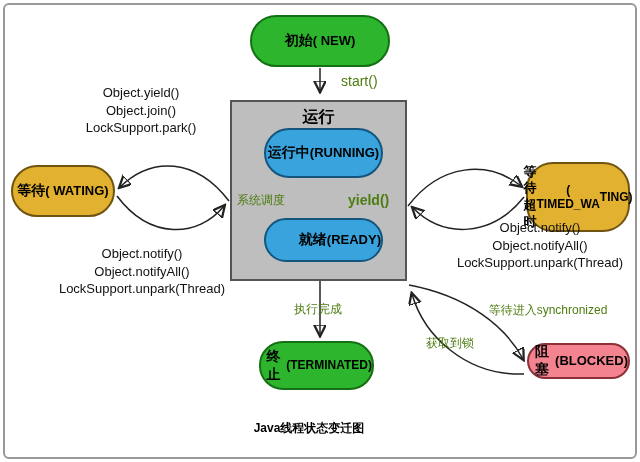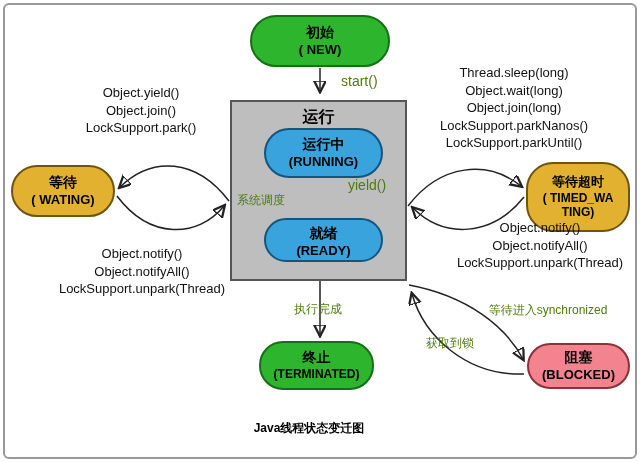--- a/index.html
+++ b/index.html
@@ -6,21 +6,21 @@
     --green:#2db52d; --blue:#38a3dc; --yellow:#e2b12f; --pink:#f2838f;
     --gray:#bebebe; --line:#222222; --frame:#999999;
   }
   *{box-sizing:border-box; margin:0; padding:0;}
   body{background:#fff; font-family:"Liberation Sans","DejaVu Sans",sans-serif;}
   .stage{position:relative; width:640px; height:462px; background:#fff; overflow:hidden;}
   .frame{position:absolute; inset:3px; border:2px solid var(--frame); border-radius:6px; pointer-events:none;}
   svg.wires{position:absolute; left:0; top:0; width:640px; height:462px;}
   svg.wires path{fill:none; stroke:var(--line); stroke-width:1.5;}
 
-  .state{position:absolute; display:flex; flex-direction:column; align-items:center;
+  .state{position:absolute; display:flex; flex-direction:row; align-items:center;
          justify-content:center; font-weight:bold; color:#000; text-align:center;
          border:2px solid #333; line-height:1.28;}
   .state .zh{font-size:14px;}
   .state .en{font-size:13px;}
   .green{background:var(--green); border-color:#147014;}
   .blue{background:var(--blue); border-color:#14557e;}
   .yellow{background:var(--yellow); border-color:#6e5410;}
   .pinkbg{background:var(--pink); border-color:#8e3038;}
 
   .node-new{left:250px; top:15px; width:140px; height:52px; border-radius:26px;}
@@ -29,21 +29,21 @@
   .run-box .run-title{position:absolute; top:5px; left:0; width:100%; text-align:center;
            font-weight:bold; font-size:16px;}
   .node-running{left:264px; top:128px; width:119px; height:50px; border-radius:25px;}
   .node-ready{left:264px; top:218px; width:119px; height:44px; border-radius:25px;justify-content:flex-end;}
   .node-waiting{left:11px; top:165px; width:104px; height:52px; border-radius:26px;}
   .node-timed{left:526px; top:162px; width:104px; height:70px; border-radius:27px;text-align:center;}
   .node-timed .zh{font-size:13px;}
   .node-timed .en{font-size:12px; line-height:1.2;}
   .node-terminated{left:259px; top:341px; width:115px; height:49px; border-radius:24px;}
   .node-terminated .en{font-size:12px;}
-  .node-blocked{left:527px; top:343px; width:103px; height:46px; border-radius:23px;}
+  .node-blocked{left:527px; top:343px; width:103px; height:36px; border-radius:23px;}
 
   .lbl{position:absolute; color:#4d7c0f; font-size:14px; white-space:nowrap;}
   .mlbl{position:absolute; color:#111; font-size:13px; line-height:17.5px;
         text-align:center; transform:translateX(-50%); white-space:nowrap;}
   .cjk{font-size:12px;}
   .title{position:absolute; left:309px; top:420px; transform:translateX(-50%);
          font-weight:bold; font-size:12px; color:#000; white-space:nowrap;}
 </style>
 </head>
 <body>
@@ -104,45 +104,38 @@
     <span class="zh">终止</span>
     <span class="en">(TERMINATED)</span>
   </div>
 
   <div class="state pinkbg node-blocked">
     <span class="zh">阻塞</span>
     <span class="en">(BLOCKED)</span>
   </div>
 
   <div class="lbl" style="left:341px; top:73px;">start()</div>
-  <div class="lbl" style="left:348px; top:177px;">yield()</div>
+  <div class="lbl" style="left:348px; top:192px;font-weight:bold;">yield()</div>
   <div class="lbl cjk" style="left:237px; top:192px;">系统调度</div>
   <div class="lbl cjk" style="left:318px; top:301px; transform:translateX(-50%);">执行完成</div>
   <div class="lbl cjk" style="left:548px; top:302px; transform:translateX(-50%);">等待进入synchronized</div>
   <div class="lbl cjk" style="left:450px; top:335px; transform:translateX(-50%);">获取到锁</div>
 
   <div class="mlbl" style="left:141px; top:84px;">
     <div>Object.yield()</div>
     <div>Object.join()</div>
     <div>LockSupport.park()</div>
   </div>
 
   <div class="mlbl" style="left:142px; top:245px;">
     <div>Object.notify()</div>
     <div>Object.notifyAll()</div>
     <div>LockSupport.unpark(Thread)</div>
   </div>
 
-  <div class="mlbl" style="left:514px; top:64px;">
-    <div>Thread.sleep(long)</div>
-    <div>Object.wait(long)</div>
-    <div>Object.join(long)</div>
-    <div>LockSupport.parkNanos()</div>
-    <div>LockSupport.parkUntil()</div>
-  </div>
 
   <div class="mlbl" style="left:540px; top:219px;">
     <div>Object.notify()</div>
     <div>Object.notifyAll()</div>
     <div>LockSupport.unpark(Thread)</div>
   </div>
 
   <div class="title">Java线程状态变迁图</div>
 </div>
 

